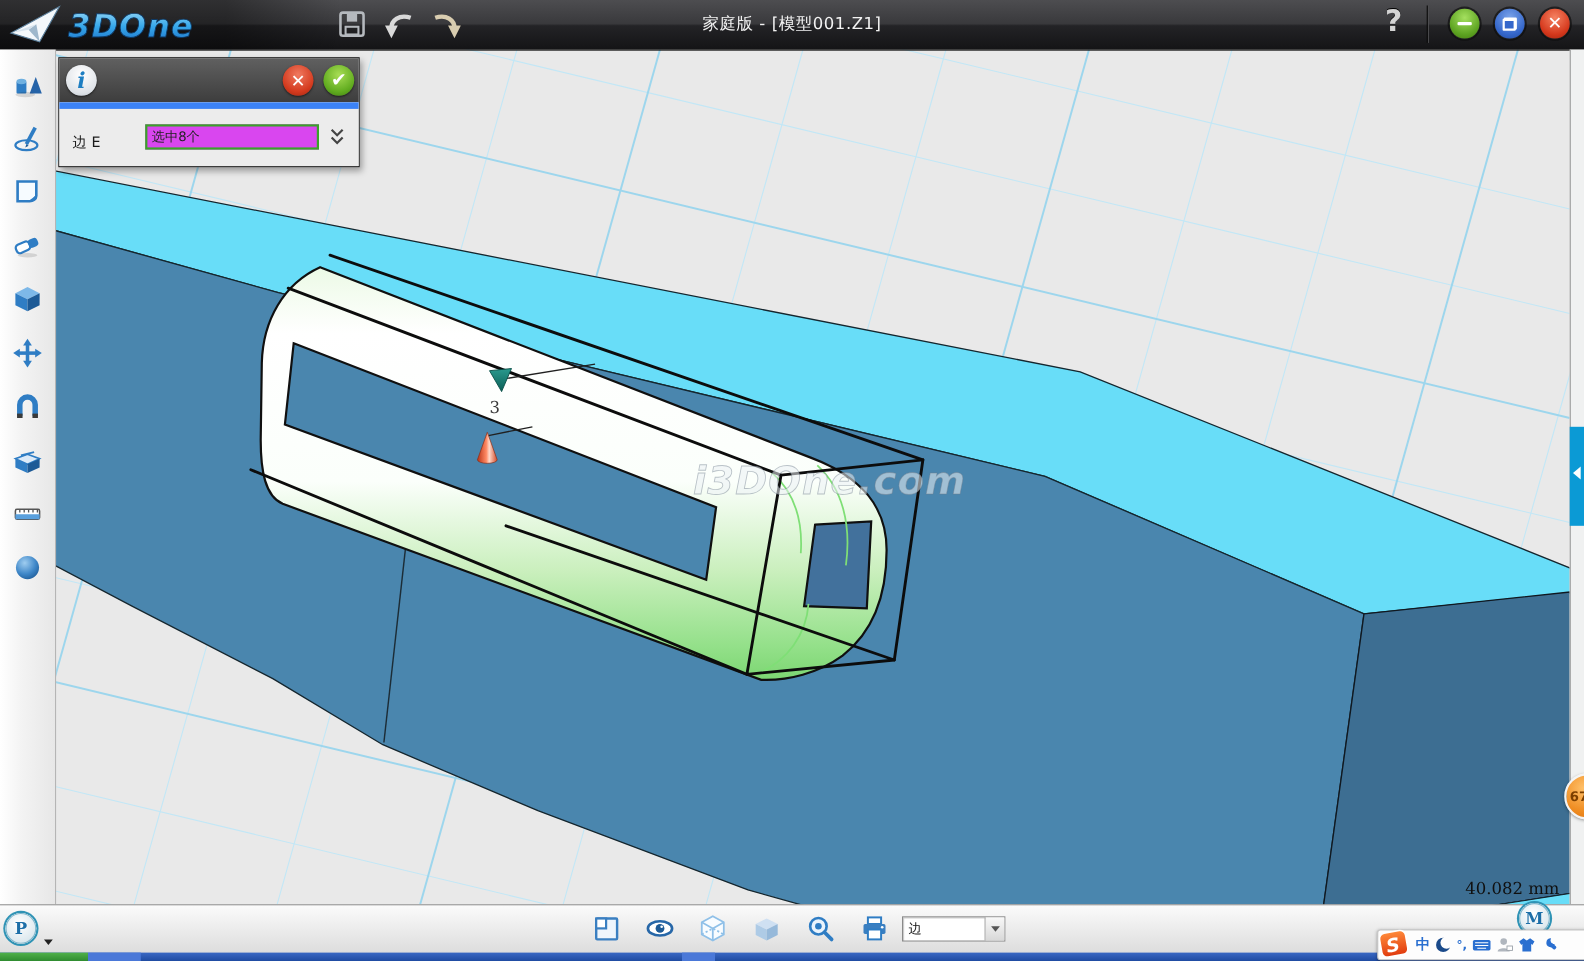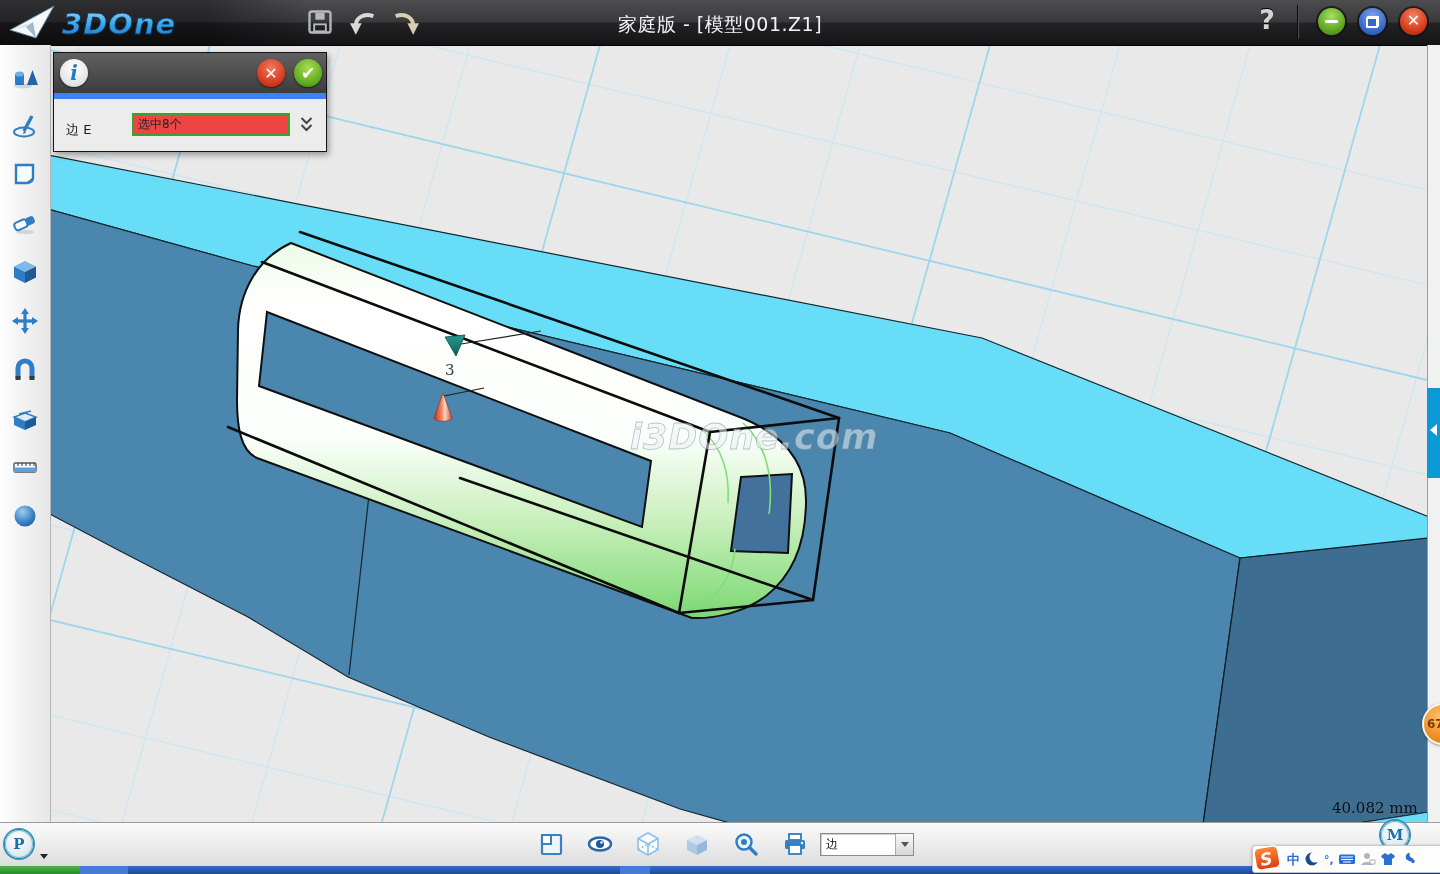--- a/index.html
+++ b/index.html
@@ -5,21 +5,21 @@
   html,body{margin:0;padding:0;background:#555;}
   .screen{position:relative;width:1440px;height:874px;overflow:hidden;background:#e9e9e9;
     font-family:"DejaVu Sans","Liberation Sans",sans-serif;-webkit-font-smoothing:antialiased;}
   .abs{position:absolute;}
 
   
   .titlebar{left:0;top:0;width:1440px;height:45px;
     background-image:linear-gradient(90deg,rgba(0,0,0,.38) 0,rgba(0,0,0,.38) 205px,rgba(0,0,0,0) 310px),
       linear-gradient(#4d4d50 0%,#39393c 48%,#232326 52%,#141416 100%);
     border-bottom:1px solid #000;}
-  .tb-title{left:0;right:0;top:12px;text-align:center;font-size:19px;color:#f2f2f2;letter-spacing:.5px;}
+  .tb-title{left:0;right:0;top:12px;text-align:center;font-size:15px;color:#f2f2f2;letter-spacing:.5px;}
   .help-q{left:1250px;top:4px;width:34px;height:36px;font-size:27px;font-weight:bold;color:#d4d4d4;
     text-align:center;text-shadow:0 -1px 0 #000;cursor:default;}
   .tb-sep{left:1297px;top:5px;width:0;height:34px;border-left:1px solid #0b0b0b;border-right:1px solid #4e4e50;}
   .winbtn{width:27px;height:27px;border-radius:50%;top:8px;display:flex;align-items:center;justify-content:center;
     box-shadow:0 0 0 2px rgba(10,10,10,.65),0 1px 1px rgba(255,255,255,.18);}
   .winbtn.min{left:1318px;background:radial-gradient(circle at 50% 30%,#a5e05f,#5da321 65%,#447c12);}
   .winbtn.max{left:1359px;background:radial-gradient(circle at 50% 30%,#7ba4ea,#3567cb 65%,#234b9e);}
   .winbtn.close{left:1400px;background:radial-gradient(circle at 50% 30%,#f58262,#d5381c 65%,#a32410);}
   .glyph-minus{width:13px;height:3px;background:#fff;border-radius:1px;}
   .glyph-x{color:#fff;font-size:16px;font-weight:bold;line-height:1;margin-top:-1px;}
@@ -40,21 +40,21 @@
   .roundbtn{width:28px;height:28px;border-radius:50%;display:flex;align-items:center;justify-content:center;
     box-shadow:0 1px 2px rgba(0,0,0,.6);}
   .rb-info{left:6px;top:6px;background:radial-gradient(circle at 50% 32%,#ffffff,#dfe3e8 70%,#b9c2cc);
     color:#1d7ec2;font-family:"DejaVu Serif","Liberation Serif",serif;font-weight:bold;font-style:italic;font-size:20px;}
   .rb-x{left:203px;top:6px;background:radial-gradient(circle at 50% 32%,#f07a60,#d43a1e 65%,#9e2410);
     color:#fff;font-weight:bold;font-size:16px;}
   .rb-ok{left:240px;top:6px;background:radial-gradient(circle at 50% 32%,#a8dd55,#61ac1f 65%,#3f7d10);
     color:#fff;font-weight:bold;font-size:17px;}
   .dlg-body{left:0;top:40px;right:0;bottom:0;background:#ececec;border-top:6px solid #3b82f6;}
   .dlg-label{left:12px;top:22px;font-size:13px;color:#1a1a1a;}
-  .dlg-input{left:78px;top:14px;width:146px;height:17px;border:2px solid #3aa329;background:#ef4444;
+  .dlg-input{left:78px;top:14px;width:146px;height:17px;border:2px solid #3aa329;background:#d946ef;
     font-size:12px;color:#222;padding:1px 4px;outline:none;font-family:inherit;}
   .dlg-more{left:246px;top:18px;}
 
   
   .rstrip{left:1427px;top:45px;width:13px;height:777px;background:#f0f1f1;border-left:1px solid #9a9a9a;}
   .rtab{left:1427px;top:388px;width:13px;height:90px;background:#0b9ad5;}
   .rtab-arrow{left:1430px;top:424px;width:0;height:0;border-top:6px solid transparent;border-bottom:6px solid transparent;
     border-right:7px solid #fff;}
   .badge67{left:1422px;top:703px;width:38px;height:38px;border-radius:50%;
     background:radial-gradient(circle at 40% 30%,#ffc069,#ef8c21 60%,#d96f0e);

